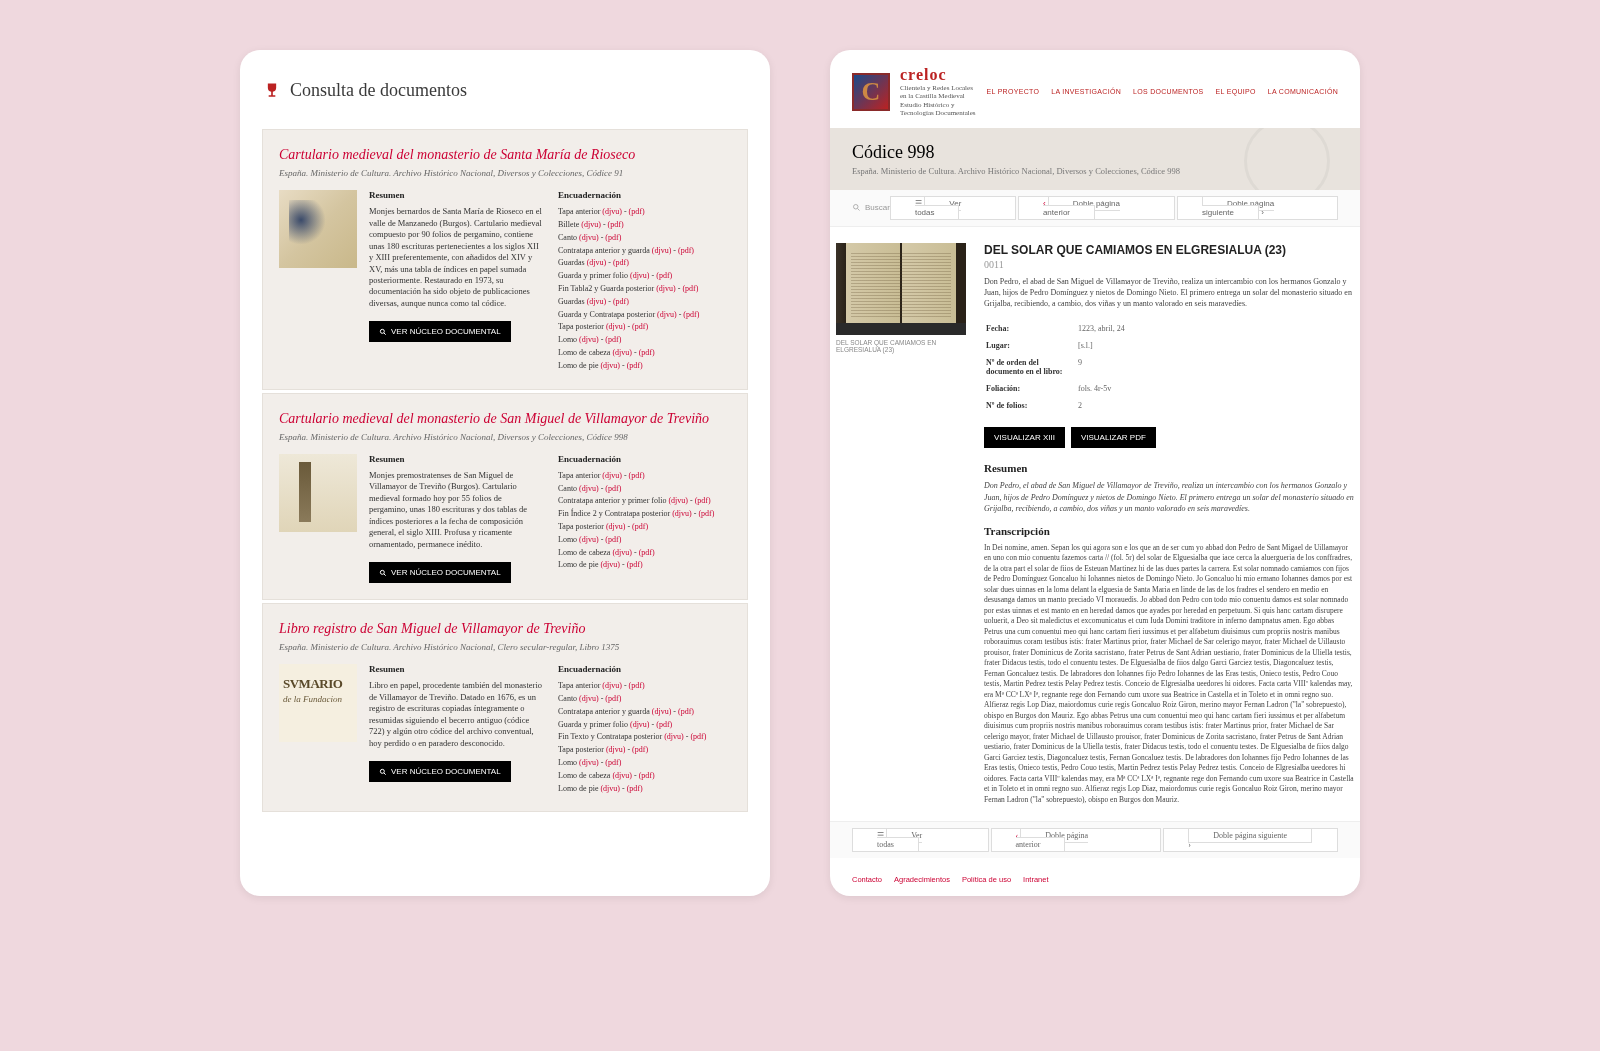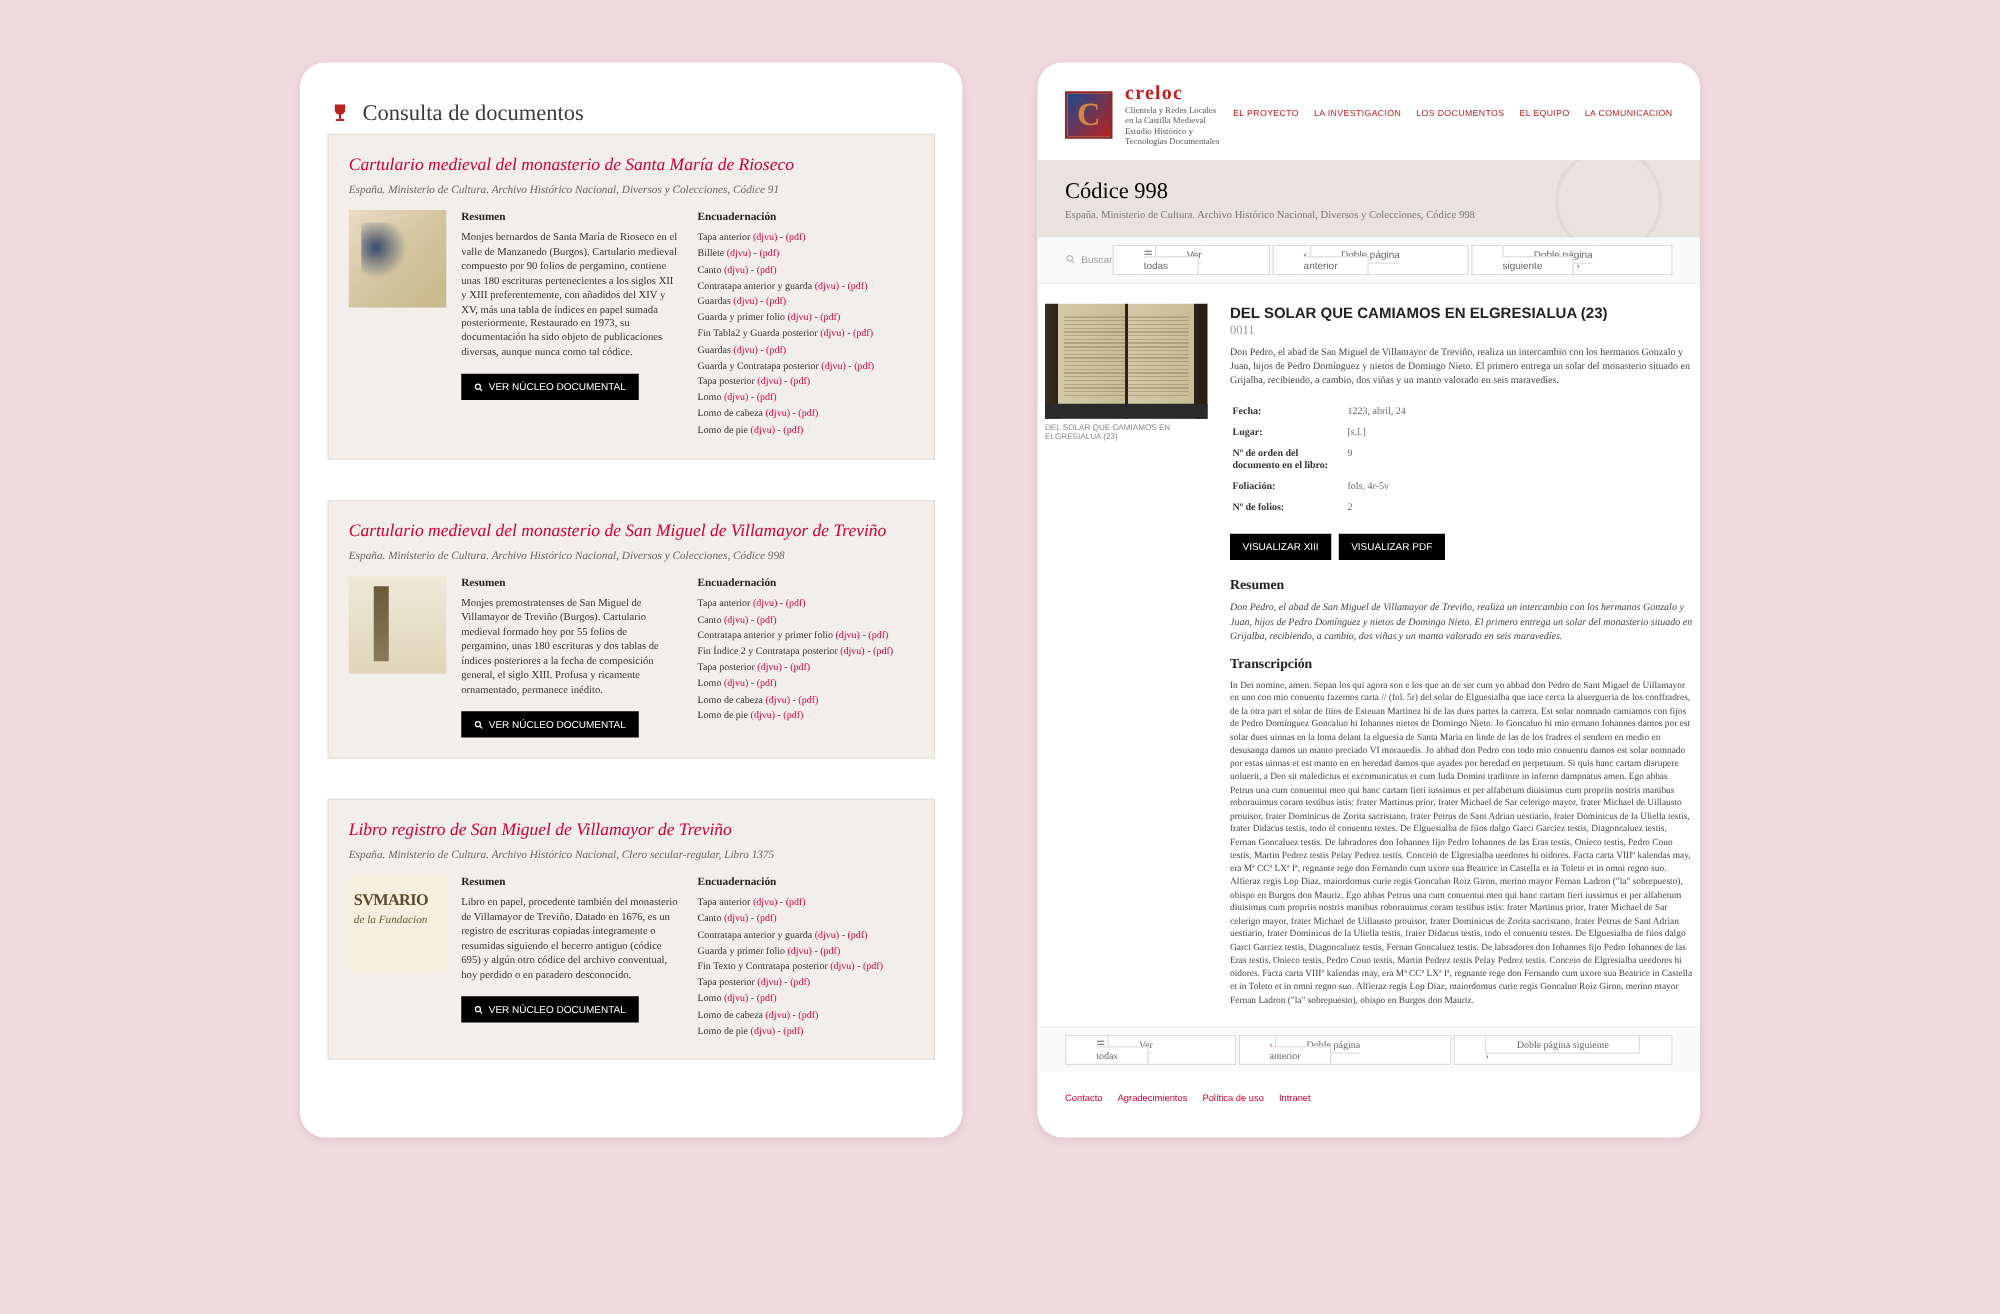--- a/index.html
+++ b/index.html
@@ -2,23 +2,23 @@
 <html><head>
 <meta charset="utf-8">
 <style>
   *{box-sizing:border-box;margin:0;padding:0}
   body{background:#efd8de;font-family:Georgia,serif;color:#333;width:1600px;height:1051px;overflow:hidden}
   .wrap{display:flex;gap:60px;padding:50px 100px;justify-content:center}
   .pane{background:#fff;border-radius:20px;width:530px;box-shadow:0 2px 8px rgba(0,0,0,0.08);overflow:hidden}
   .pane-inner{padding:30px 22px}
 
   
-  .page-title{display:flex;align-items:center;gap:8px;font-size:18px;font-weight:400;color:#3a3a3a;margin-bottom:6px}
+  .page-title{display:flex;align-items:center;gap:8px;font-size:18px;font-weight:400;color:#3a3a3a;margin-bottom:28px}
   .title-icon{width:20px;height:20px;color:#b22;flex-shrink:0}
-  .card{background:#f2eeea;border:1px solid #e5e0da;padding:16px;margin-bottom:32px}
+  .card{background:#f2eeea;border:1px solid #e5e0da;padding:16px;margin-bottom:3px}
   .card-title{color:#c03;font-size:14px;font-style:italic;margin-bottom:4px;line-height:1.3}
   .card-sub{color:#666;font-style:italic;font-size:9px;margin-bottom:12px}
   .card-body{display:flex;gap:12px}
   .thumb{width:78px;height:78px;background:linear-gradient(135deg,#e8dcc4 0%,#d4c5a0 50%,#c9b88a 100%);flex-shrink:0;position:relative;overflow:hidden}
   .thumb::before{content:"";position:absolute;top:10px;left:10px;width:40px;height:50px;background:radial-gradient(circle at 30% 40%,#3a4a6a 0%,transparent 60%)}
   .thumb2{background:linear-gradient(180deg,#eee8d8,#e0d5b8)}
   .thumb2::before{background:linear-gradient(0deg,#8a7a5a,#6a5a3a);width:12px;height:60px;left:20px;top:8px}
   .thumb3{background:#f5efe0}
   .thumb3::before{content:"SVMARIO";position:absolute;top:12px;left:4px;font-size:13px;font-weight:bold;color:#5a4a2a;width:auto;height:auto;background:none;letter-spacing:-0.5px}
   .thumb3::after{content:"de la Fundacion";position:absolute;top:30px;left:4px;font-size:9px;font-style:italic;color:#6a5a3a}
@@ -159,21 +159,21 @@
     <div class="card">
       <div class="card-title">Libro registro de San Miguel de Villamayor de Treviño</div>
       <div class="card-sub">España. Ministerio de Cultura. Archivo Histórico Nacional, Clero secular-regular, Libro 1375</div>
       <div class="card-body">
         <div>
           <div class="thumb thumb3"></div>
         </div>
         <div class="col-r">
           <div class="col-res">
             <div class="h4">Resumen</div>
-            <div class="desc">Libro en papel, procedente también del monasterio de Villamayor de Treviño. Datado en 1676, es un registro de escrituras copiadas íntegramente o resumidas siguiendo el becerro antiguo (códice 695) y algún otro códice del archivo conventual, hoy perdido o en paradero desconocido.</div>
+            <div class="desc">Libro en papel, procedente también del monasterio de Villamayor de Treviño. Datado en 1676, es un registro de escrituras copiadas íntegramente o resumidas siguiendo el becerro antiguo (códice 722) y algún otro códice del archivo conventual, hoy perdido o en paradero desconocido.</div>
             <button class="btn-red"><svg class="mag" viewBox="0 0 24 24" fill="none" stroke="currentColor" stroke-width="3">
                       <circle cx="10" cy="10" r="6"></circle>
                       <line x1="15" y1="15" x2="20" y2="20"></line>
                     </svg>VER NÚCLEO DOCUMENTAL</button>
           </div>
           <div class="col-enc">
             <div class="h4">Encuadernación</div>
             <ul class="enc-list">
                     <li>Tapa anterior <a href="#">(djvu)</a> - <a href="#">(pdf)</a></li>
                     <li>Canto <a href="#">(djvu)</a> - <a href="#">(pdf)</a></li>

